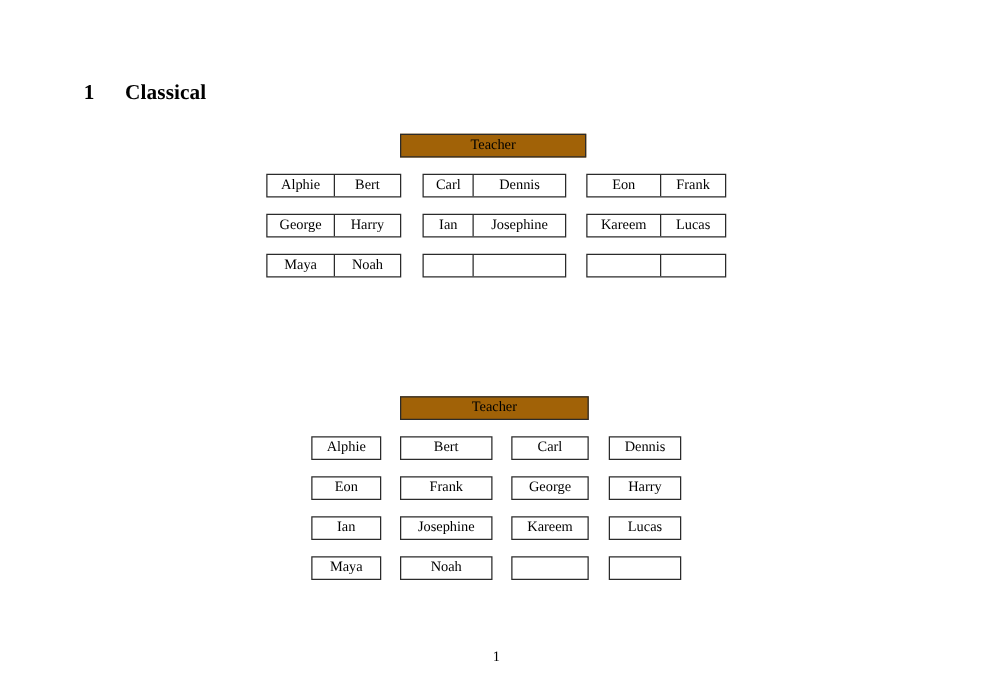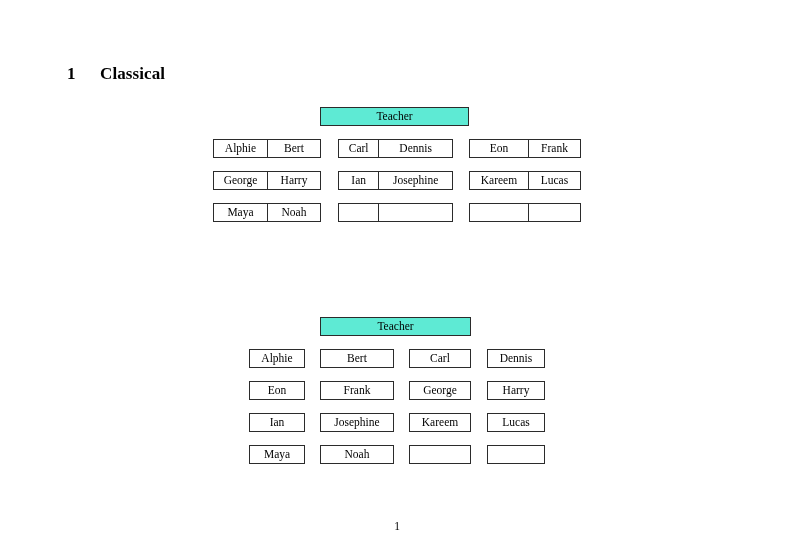--- a/index.html
+++ b/index.html
@@ -52,21 +52,21 @@
     font-size: 11.5px;
     white-space: nowrap;
     overflow: hidden;
   }
 
   
   .teacher-box {
     position: absolute;
     box-sizing: border-box;
     border: 1px solid #2b2b2b;
-    background: #5eead4;
+    background: #a16207;
     height: 19px;
     line-height: 17px;
     text-align: center;
     font-size: 11.5px;
     white-space: nowrap;
   }
 
   
   .pair-group {
     position: absolute;

